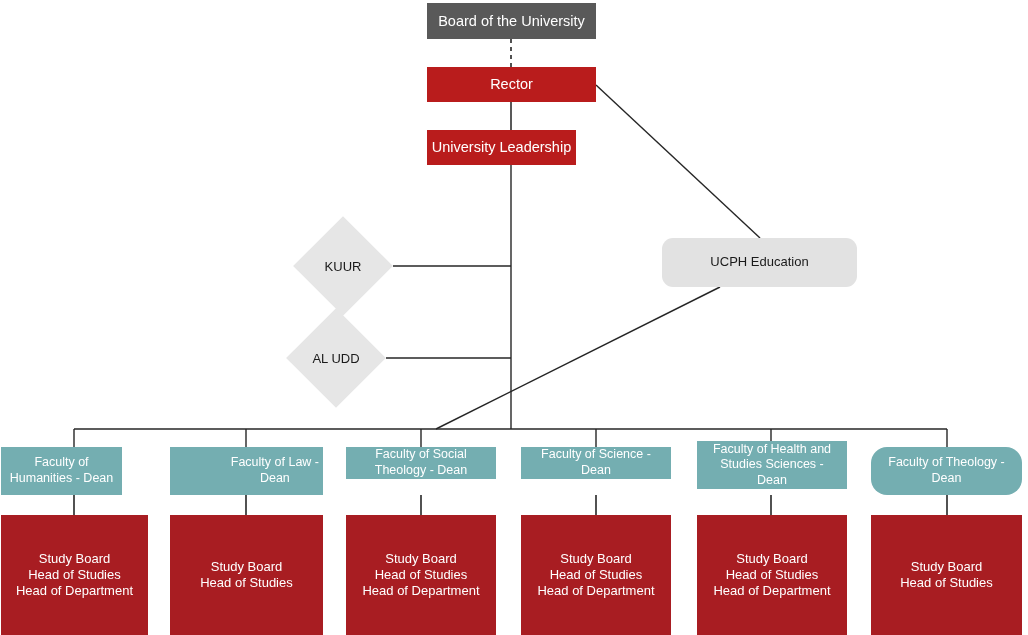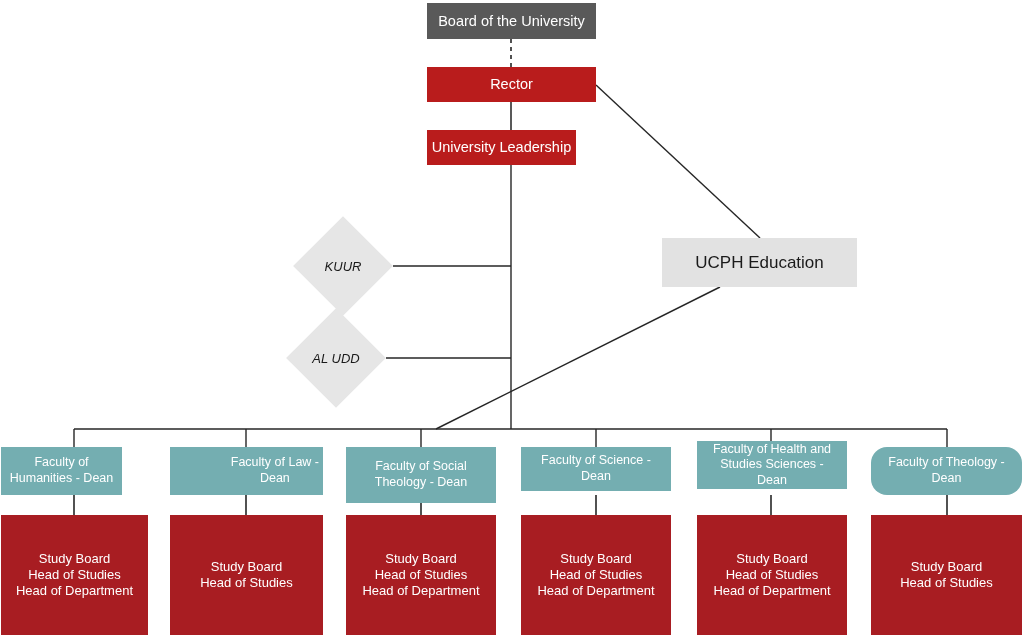--- a/index.html
+++ b/index.html
@@ -40,37 +40,37 @@
     font-size: 14.5px;
   }
   .node-teal {
     background: #b91c1c;
     color: #ffffff;
     font-size: 14.5px;
   }
   .node-gray {
     background: #e2e2e2;
     color: #1a1a1a;
-    font-size: 17px;
+    font-size: 13px;
+    border-radius: 11px;
   }
   .node-faculty {
     background: #74aeb1;
     color: #ffffff;
     font-size: 12.5px;
     padding: 2px 4px;
   }
   .node-red {
     background: #a81d22;
     color: #ffffff;
     font-size: 13px;
   }
   .diamond-wrap {
     position: absolute;
     z-index: 2;
-    font-style: italic;
   }
   .diamond-shape {
     position: absolute;
     left: 0;
     top: 0;
     width: 100%;
     height: 100%;
     background: #e6e6e6;
     transform: rotate(45deg) scale(0.705, 0.705);
     transform-origin: center center;
@@ -163,28 +163,28 @@
     </div>
   </div>
 
   <div class="node node-faculty" style="left:170px; top:447px; width:153px; height:48px;justify-content:flex-end;">
     <div>
       <span class="stack-line">Faculty of Law -</span>
       <span class="stack-line">Dean</span>
     </div>
   </div>
 
-  <div class="node node-faculty" style="left:346px; top:447px; width:150px; height:56px;">
+  <div class="node node-faculty" style="left:346px; top:447px; width:150px; height:32px;">
     <div>
       <span class="stack-line">Faculty of Social</span>
       <span class="stack-line">Theology - Dean</span>
     </div>
   </div>
 
-  <div class="node node-faculty" style="left:521px; top:447px; width:150px; height:44px;">
+  <div class="node node-faculty" style="left:521px; top:447px; width:150px; height:32px;">
     <div>
       <span class="stack-line">Faculty of Science -</span>
       <span class="stack-line">Dean</span>
     </div>
   </div>
 
   <div class="node node-faculty" style="left:697px; top:441px; width:150px; height:48px;">
     <div>
       <span class="stack-line">Faculty of Health and</span>
       <span class="stack-line">Studies Sciences -</span>

